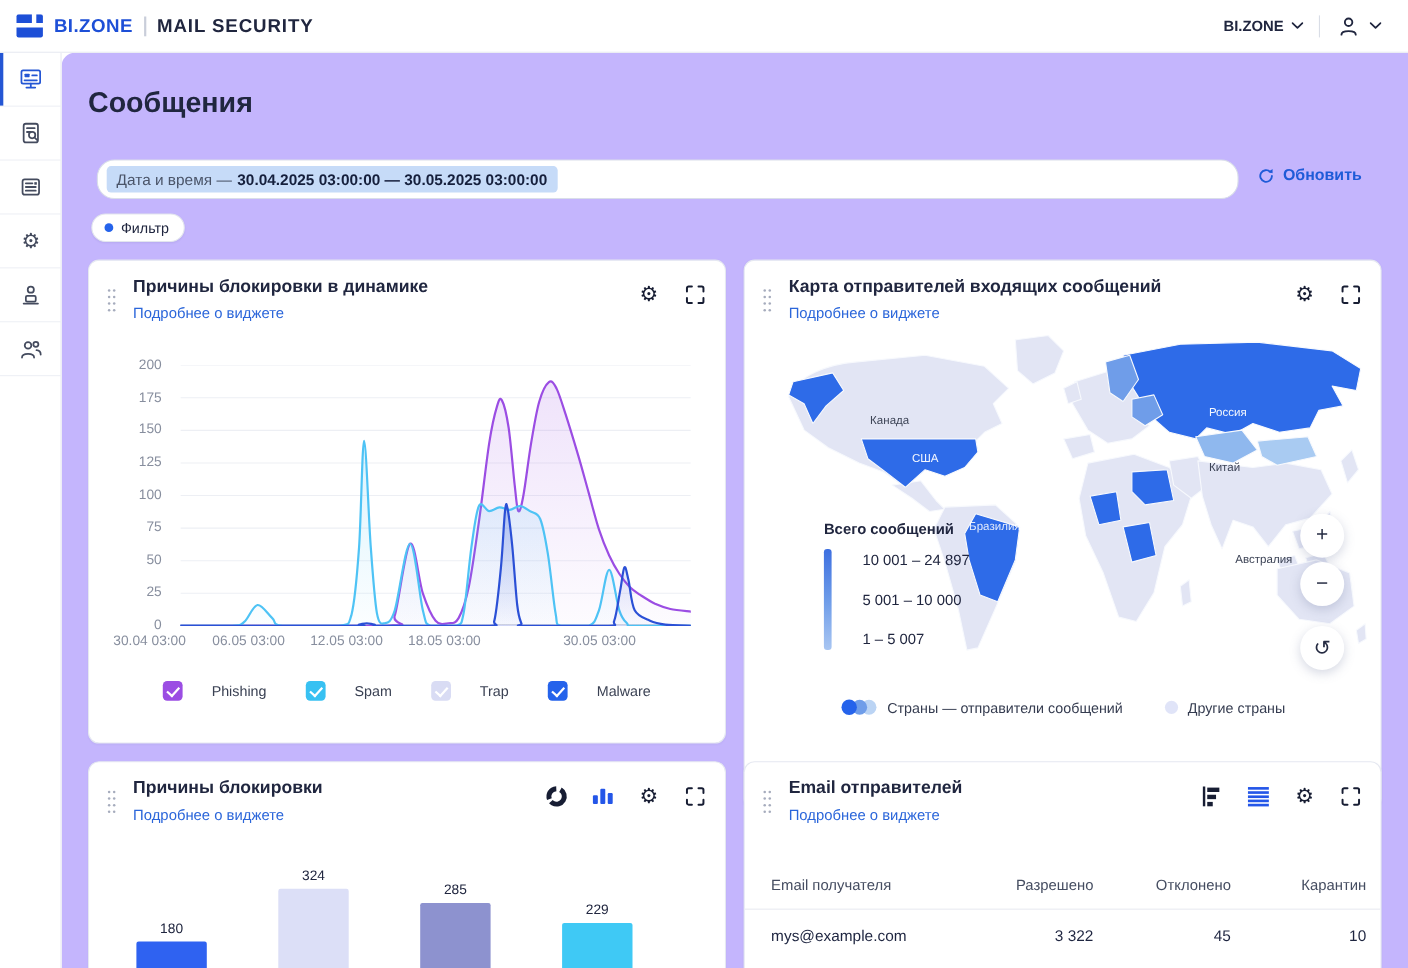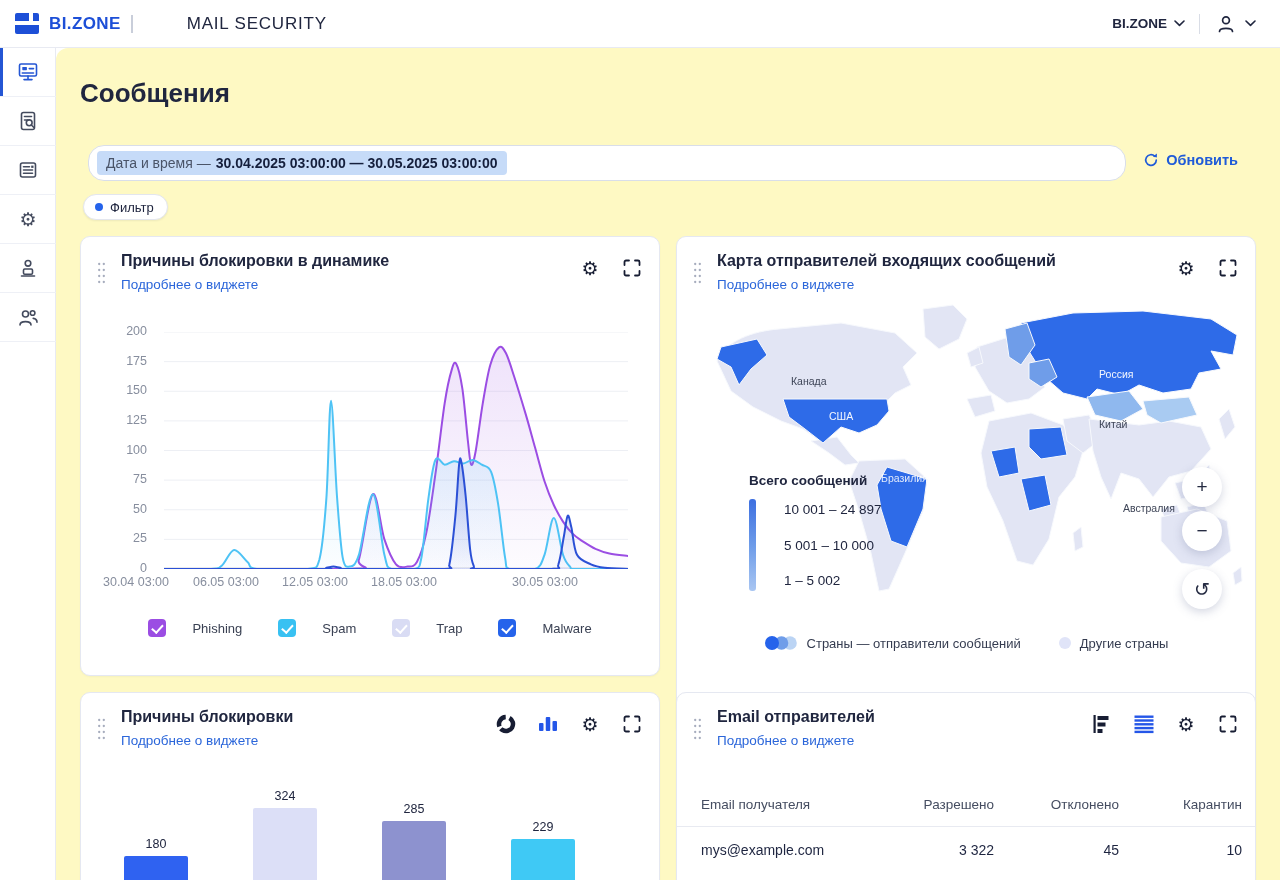--- a/index.html
+++ b/index.html
@@ -2,33 +2,33 @@
 <html><head>
 <meta charset="utf-8">
 <style>
   * { margin:0; padding:0; box-sizing:border-box; }
   html,body { width:1280px; height:880px; overflow:hidden; background:#fff;
     font-family:"Liberation Sans","DejaVu Sans",sans-serif; }
   .topbar { position:absolute; left:0; top:0; width:1280px; height:48px; background:#fff;
     border-bottom:1px solid #E8EAF2; display:flex; align-items:center; padding:0 24px 0 14px; z-index:5; }
   .brand { color:#1D4FD7; font-size:17px; font-weight:800; letter-spacing:.4px; margin-left:9px; }
   .vdiv { width:2px; height:18px; background:#C9CEDA; margin:0 10px; }
-  .product { color:#20263F; font-size:17px; font-weight:400; letter-spacing:.8px;margin-left:44px; }
+  .product { color:#20263F; font-size:17px; font-weight:700; letter-spacing:.8px; }
   .top-right { margin-left:auto; display:flex; align-items:center; }
   .org-btn,.user-btn { background:none; border:none; cursor:pointer; display:flex; align-items:center; gap:7px;
     font-family:inherit; font-size:13.5px; font-weight:600; color:#20263F; }
   .vdiv2 { width:1px; height:20px; background:#D9DDE6; margin:0 14px; }
   .sidebar { position:absolute; left:0; top:48px; width:56px; height:832px; background:#fff;
     border-right:1px solid #E8EAF2; z-index:4; }
   .nav-item { width:56px; height:49px; display:flex; align-items:center; justify-content:center;
     background:none; border:none; border-bottom:1px solid #EEF0F6; cursor:pointer; position:relative; color:#444B5E; }
   .nav-item.active { color:#2456D4; }
   .nav-item.active::before { content:''; position:absolute; left:0; top:0; bottom:0; width:3px; background:#2456D4; }
   .gear-glyph { font-size:19px; line-height:1; }
-  .main { position:absolute; left:56px; top:48px; width:1224px; height:832px; background:#fef9c3;
+  .main { position:absolute; left:56px; top:48px; width:1224px; height:832px; background:#c4b5fd;
     border-top-left-radius:12px; overflow:hidden; }
   .page-title { position:absolute; left:24px; top:30px; font-size:26px; font-weight:700; color:#20263F; }
   .date-filter { position:absolute; left:32px; top:97px; width:1038px; height:36px; background:#fff;
     border:1px solid #D9DEE9; border-radius:16px; display:flex; align-items:center; padding:0 8px; cursor:text; }
   .chip { background:#C6DBF8; border-radius:4px; padding:4px 9px; font-size:14px; color:#4A5468;
     display:inline-flex; gap:5px; white-space:nowrap; cursor:pointer; }
   .chip b { color:#151F3C; font-weight:700; }
   .refresh { position:absolute; right:42px; top:104px; background:none; border:none; cursor:pointer;
     display:flex; gap:7px; font-family:inherit; font-size:14.5px; font-weight:600; color:#1F5BD8; }
   .pill { position:absolute; left:27px; top:146px; height:26px; border:1px solid #E3E6EE; border-radius:14px;
@@ -344,21 +344,21 @@
       </g>
     </svg>
 
     <div class="map-legend">
       <div class="ml-title">Всего сообщений</div>
       <div class="ml-body">
         <div class="ml-bar"></div>
         <div class="ml-labels" id="map-ranges">
             <div class="">10 001 – 24 897</div>
             <div class="">5 001 – 10 000</div>
-            <div class="">1 – 5 002</div>
+            <div class="">1 – 5 007</div>
           </div>
       </div>
     </div>
     <button class="map-ctl" style="top:230px">+</button>
     <button class="map-ctl" style="top:274px">−</button>
     <button class="map-ctl" style="top:332px">↺</button>
 
     <div class="map-bottom">
       <span class="grp">
         <svg width="34" height="16" viewBox="0 0 34 16">

